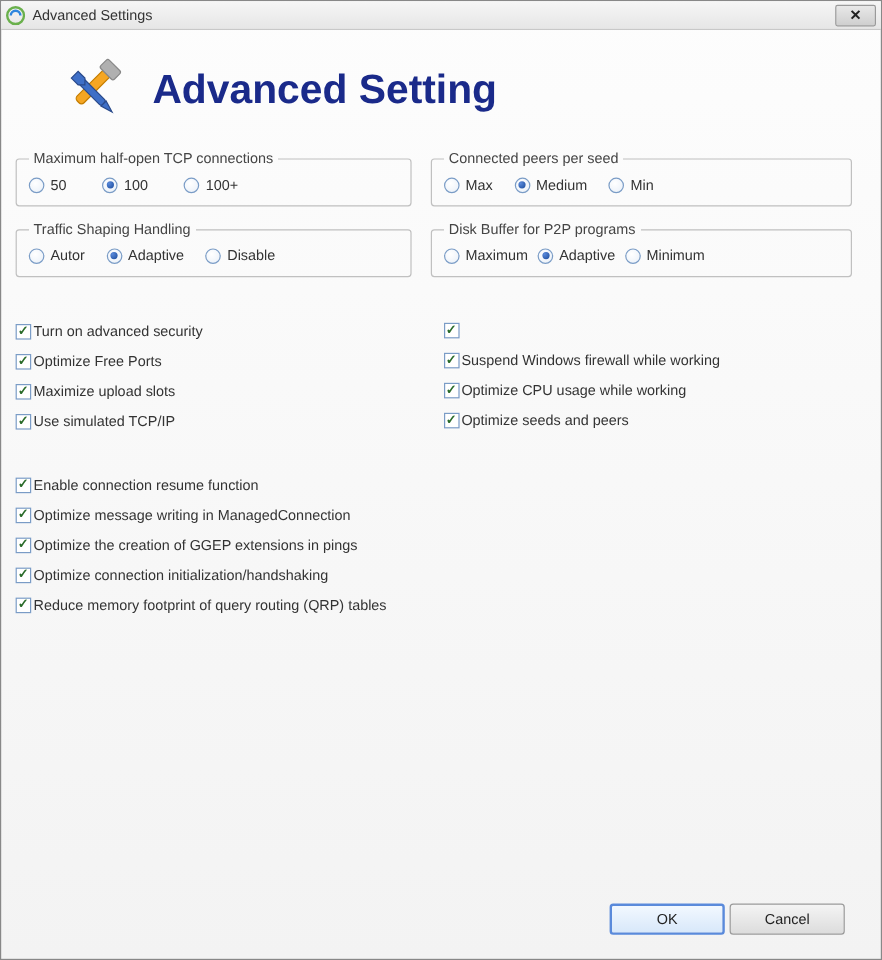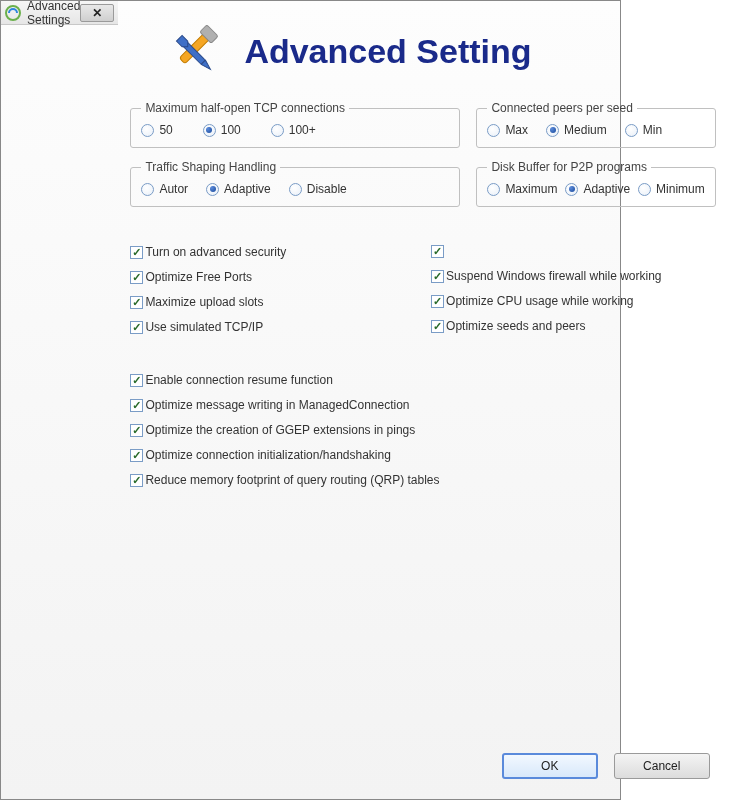--- a/index.html
+++ b/index.html
@@ -5,25 +5,26 @@
     * { margin: 0; padding: 0; box-sizing: border-box; }
     body {
       font-family: Tahoma, Arial, sans-serif;
       font-size: 12px;
       background: #fff;
       width: 735px;
       height: 800px;
       overflow: hidden;
     }
     .window {
-      width: 621px;
+      width: 735px;
       height: 800px;
       background: linear-gradient(to bottom, #fdfdfd, #f3f3f3);
       border: 1px solid #888;
       display: flex;
+      flex-direction: column;
     }
     .titlebar {
       height: 24px;
       background: linear-gradient(to bottom, #f6f6f6, #e6e6e6);
       display: flex;
       align-items: center;
       padding: 0 4px;
       border-bottom: 1px solid #c8c8c8;
     }
     .title-icon {
@@ -160,21 +161,21 @@
     }
     .check-label { color: #333; }
     .check-list {
       margin-top: 28px;
     }
     .button-row {
       position: absolute;
       bottom: 20px;
       right: 30px;
       display: flex;
-      gap: 16px;
+      gap: 4px;
     }
     .btn {
       width: 96px;
       height: 26px;
       border-radius: 3px;
       display: flex;
       align-items: center;
       justify-content: center;
       cursor: pointer;
       color: #222;

